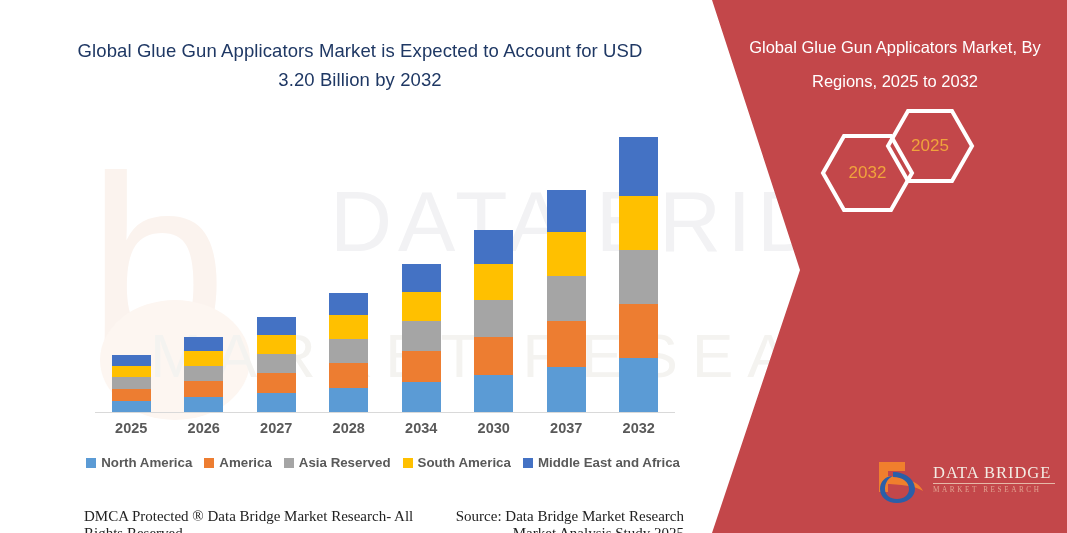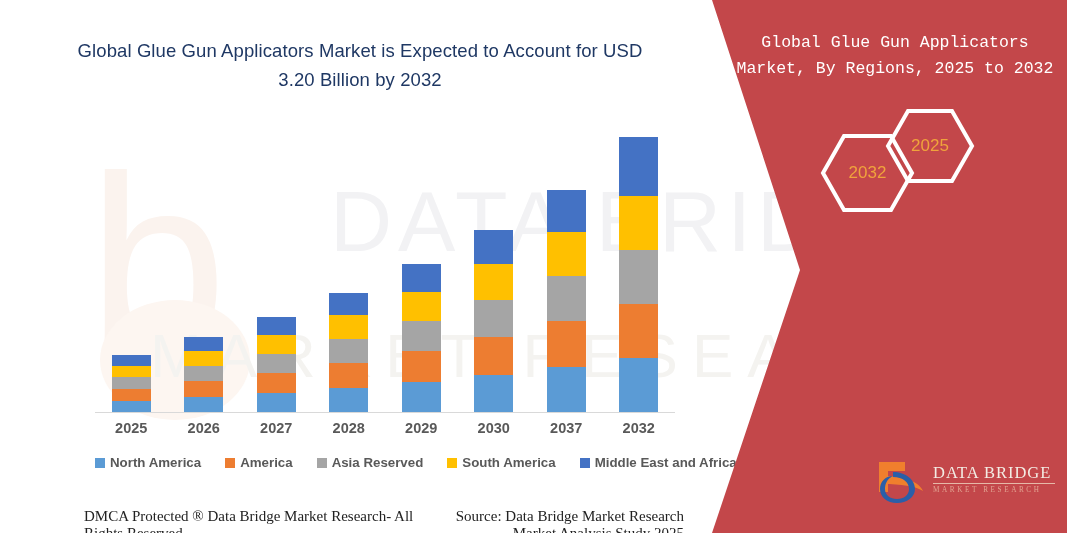--- a/index.html
+++ b/index.html
@@ -126,23 +126,23 @@
     font-size:14.5px;
     font-weight:bold;
     color:#595959;
   }
 
   .legend {
     position:absolute;
     left:95px; top:455px;
     width:585px;
     display:flex;
-    justify-content:space-between;
+    justify-content:flex-end;
     align-items:center;
-    gap:24px;
+    gap:12px;
   }
   .legend-item {
     display:flex;
     align-items:center;
     gap:5px;
     font-size:13.3px;
     font-weight:bold;
     color:#595959;
     white-space:nowrap;
   }
@@ -178,23 +178,22 @@
     background:#c3474a;
     clip-path: polygon(22px 0, 377px 0, 377px 533px, 22px 533px, 110px 270px);
   }
   .panel-title {
     position:absolute;
     left:45px; top:30px;
     width:320px;
     text-align:center;
     color:#ffffff;
     font-size:16.5px;
-    line-height:26px;
-    font-weight:400;
-    font-family:Liberation Mono, monospace;
+    line-height:34px;
+    font-weight:400;
   }
 
   .hexes {
     position:absolute;
     left:110px; top:108px;
     width:220px; height:105px;
   }
   .hex {
     position:absolute;
     display:flex;
@@ -352,21 +351,21 @@
           </div>
         </div>
       <div class="axis-line"></div>
     </div>
 
     <div class="xlabels">
         <div class="xlabel">2025</div>
         <div class="xlabel">2026</div>
         <div class="xlabel">2027</div>
         <div class="xlabel">2028</div>
-        <div class="xlabel">2029</div>
+        <div class="xlabel">2034</div>
         <div class="xlabel">2030</div>
         <div class="xlabel">2037</div>
         <div class="xlabel">2032</div>
       </div>
 
     <div class="legend">
         <div class="legend-item">
           <span class="swatch" style="background: rgb(91, 155, 213);"></span>
           <span>North America</span>
         </div>

